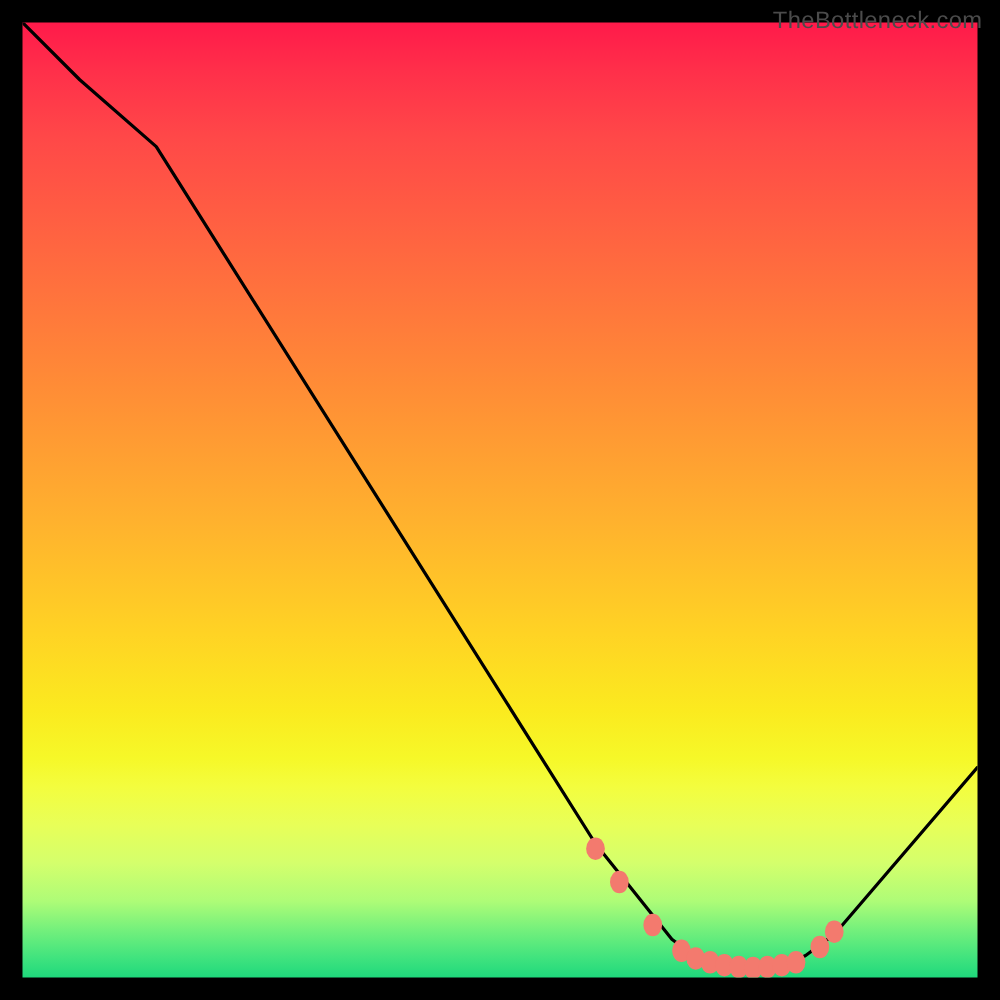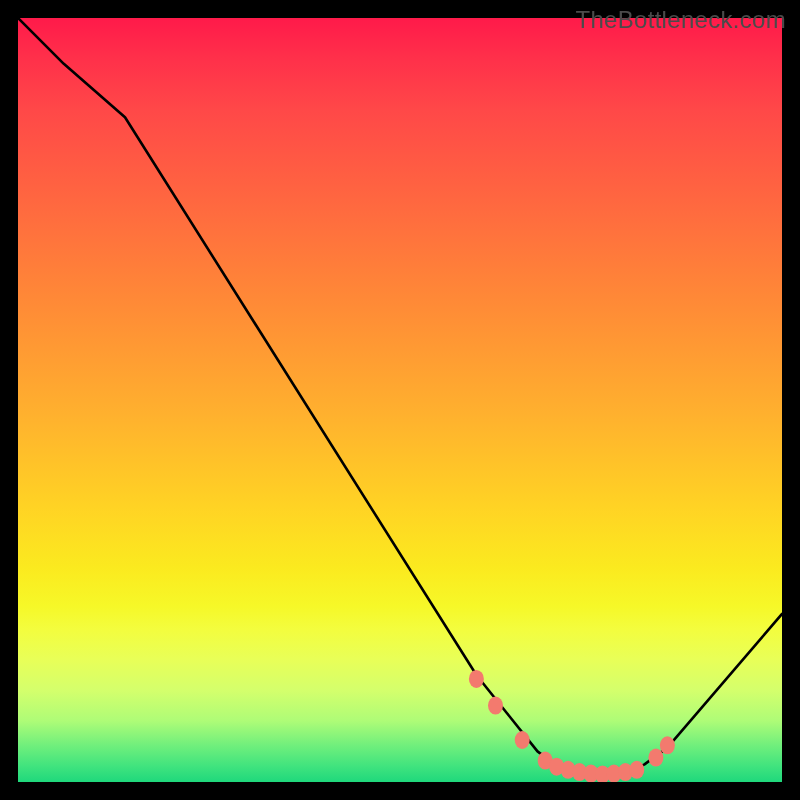--- a/index.html
+++ b/index.html
@@ -15,21 +15,21 @@
     position: relative;
     width: 800px;
     height: 800px;
     background: #000;
   }
   .watermark {
     position: absolute;
     top: 6px;
     right: 14px;
     color: #4b4b4b;
-    font-size: 24px;
+    font-size: 19px;
     font-weight: 500;
     letter-spacing: 0.3px;
     z-index: 30;
   }
   
   .plot-outer {
     position: absolute;
     left: 18px;
     top: 18px;
     width: 764px;   

